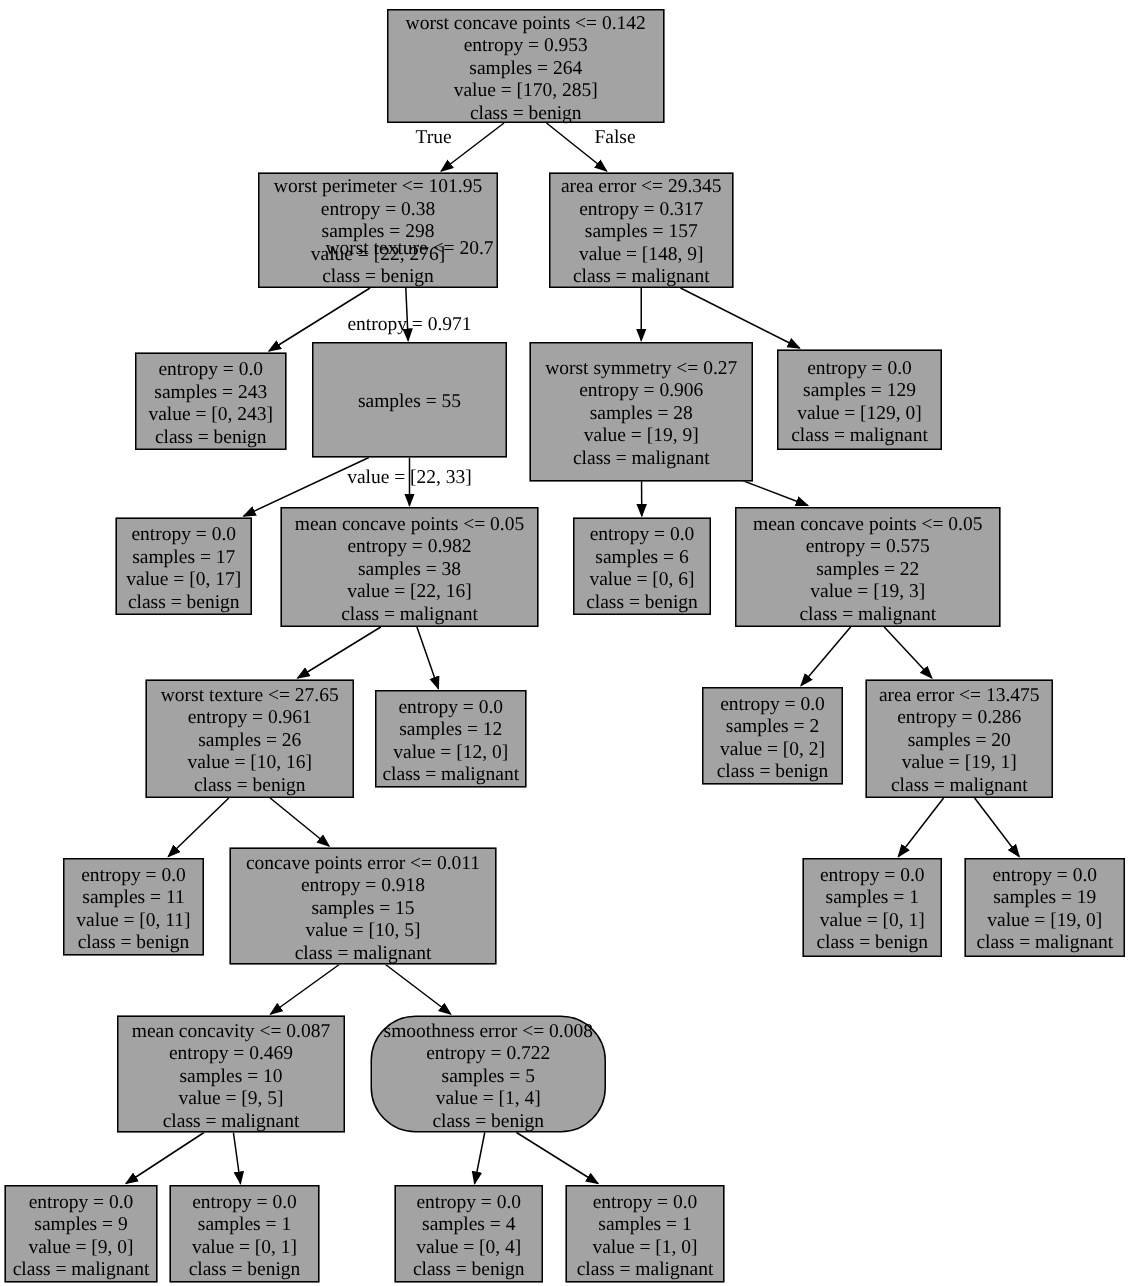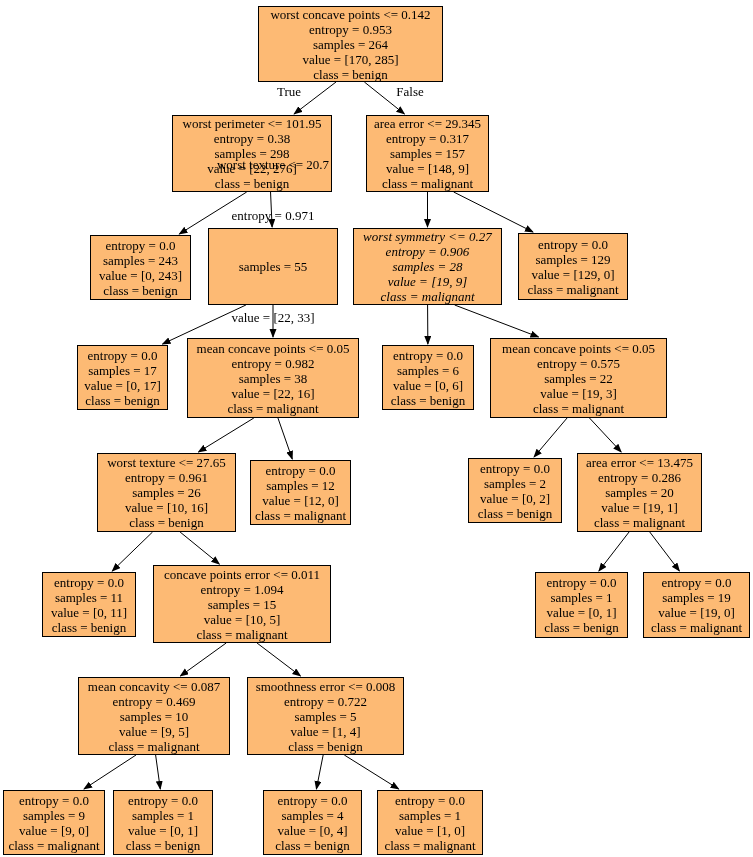--- a/index.html
+++ b/index.html
@@ -3,21 +3,21 @@
 <meta charset="utf-8">
 <style>
   html,body{margin:0;padding:0;background:#ffffff;}
   #tree-canvas{
     position:relative;width:753px;height:857px;background:#ffffff;
     font-family:"Liberation Serif","DejaVu Serif",serif;
     font-size:13px;color:#000000;overflow:hidden;
   }
   #edge-layer{position:absolute;left:0;top:0;width:753px;height:857px;}
   .node{
-    position:absolute;border:1px solid #000000;background:#fdba74;
+    position:absolute;border:1px solid #000000;background:#a3a3a3;
     box-sizing:border-box;display:flex;flex-direction:column;
     justify-content:center;align-items:center;text-align:center;
     line-height:15px;
   }
   .node-line{white-space:nowrap;}
   .edge-label{
     position:absolute;transform:translate(-50%,-50%);
     line-height:13px;white-space:nowrap;
   }
 </style>
@@ -83,21 +83,21 @@
       <div class="node-line">value = [0, 243]</div>
       <div class="node-line">class = benign</div>
     </div>
     <div class="node" style="left: 208px; top: 228px; width: 130px; height: 77px; gap: 36px;">
       <div class="node-line">worst texture &lt;= 20.7</div>
       <div class="node-line">entropy = 0.971</div>
       <div class="node-line">samples = 55</div>
       <div class="node-line">value = [22, 33]</div>
       <div class="node-line">class = benign</div>
     </div>
-    <div class="node" style="left: 353px; top: 228px; width: 149px; height: 77px; font-style: italic;">
+    <div class="node" style="left: 353px; top: 228px; width: 149px; height: 93px;">
       <div class="node-line">worst symmetry &lt;= 0.27</div>
       <div class="node-line">entropy = 0.906</div>
       <div class="node-line">samples = 28</div>
       <div class="node-line">value = [19, 9]</div>
       <div class="node-line">class = malignant</div>
     </div>
     <div class="node" style="left: 518px; top: 233px; width: 110px; height: 67px;">
       <div class="node-line">entropy = 0.0</div>
       <div class="node-line">samples = 129</div>
       <div class="node-line">value = [129, 0]</div>
@@ -156,21 +156,21 @@
       <div class="node-line">class = malignant</div>
     </div>
     <div class="node" style="left: 42px; top: 572px; width: 94px; height: 65px;">
       <div class="node-line">entropy = 0.0</div>
       <div class="node-line">samples = 11</div>
       <div class="node-line">value = [0, 11]</div>
       <div class="node-line">class = benign</div>
     </div>
     <div class="node" style="left: 153px; top: 565px; width: 178px; height: 78px;">
       <div class="node-line">concave points error &lt;= 0.011</div>
-      <div class="node-line">entropy = 1.094</div>
+      <div class="node-line">entropy = 0.918</div>
       <div class="node-line">samples = 15</div>
       <div class="node-line">value = [10, 5]</div>
       <div class="node-line">class = malignant</div>
     </div>
     <div class="node" style="left: 535px; top: 572px; width: 93px; height: 66px;">
       <div class="node-line">entropy = 0.0</div>
       <div class="node-line">samples = 1</div>
       <div class="node-line">value = [0, 1]</div>
       <div class="node-line">class = benign</div>
     </div>
@@ -180,21 +180,21 @@
       <div class="node-line">value = [19, 0]</div>
       <div class="node-line">class = malignant</div>
     </div>
     <div class="node" style="left: 78px; top: 677px; width: 152px; height: 78px;">
       <div class="node-line">mean concavity &lt;= 0.087</div>
       <div class="node-line">entropy = 0.469</div>
       <div class="node-line">samples = 10</div>
       <div class="node-line">value = [9, 5]</div>
       <div class="node-line">class = malignant</div>
     </div>
-    <div class="node" style="left: 247px; top: 677px; width: 157px; height: 78px;">
+    <div class="node" style="left: 247px; top: 677px; width: 157px; height: 78px; border-radius: 30px;">
       <div class="node-line">smoothness error &lt;= 0.008</div>
       <div class="node-line">entropy = 0.722</div>
       <div class="node-line">samples = 5</div>
       <div class="node-line">value = [1, 4]</div>
       <div class="node-line">class = benign</div>
     </div>
     <div class="node" style="left: 3px; top: 790px; width: 102px; height: 65px;">
       <div class="node-line">entropy = 0.0</div>
       <div class="node-line">samples = 9</div>
       <div class="node-line">value = [9, 0]</div>

